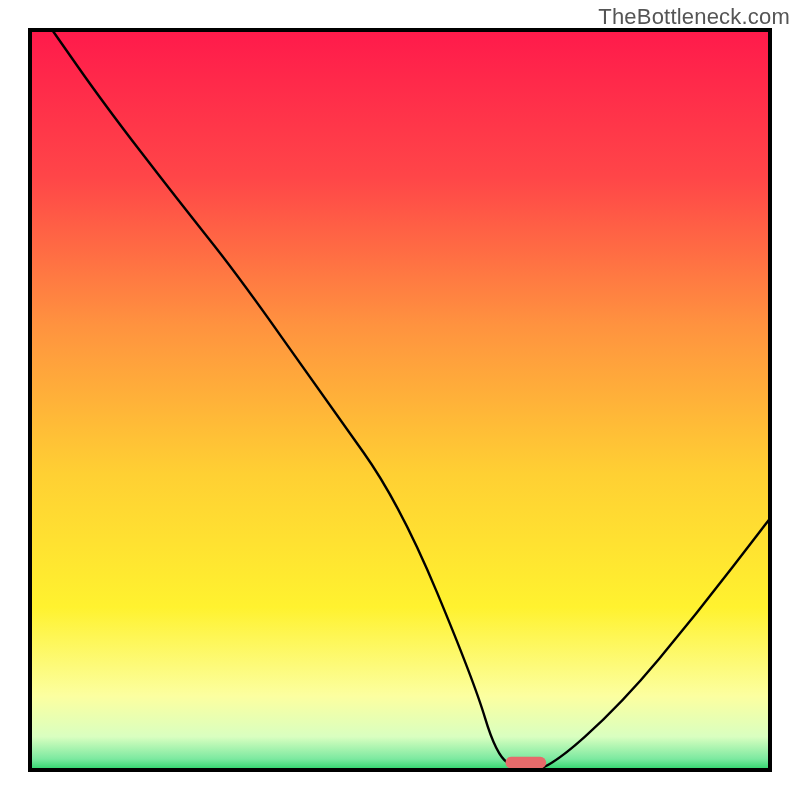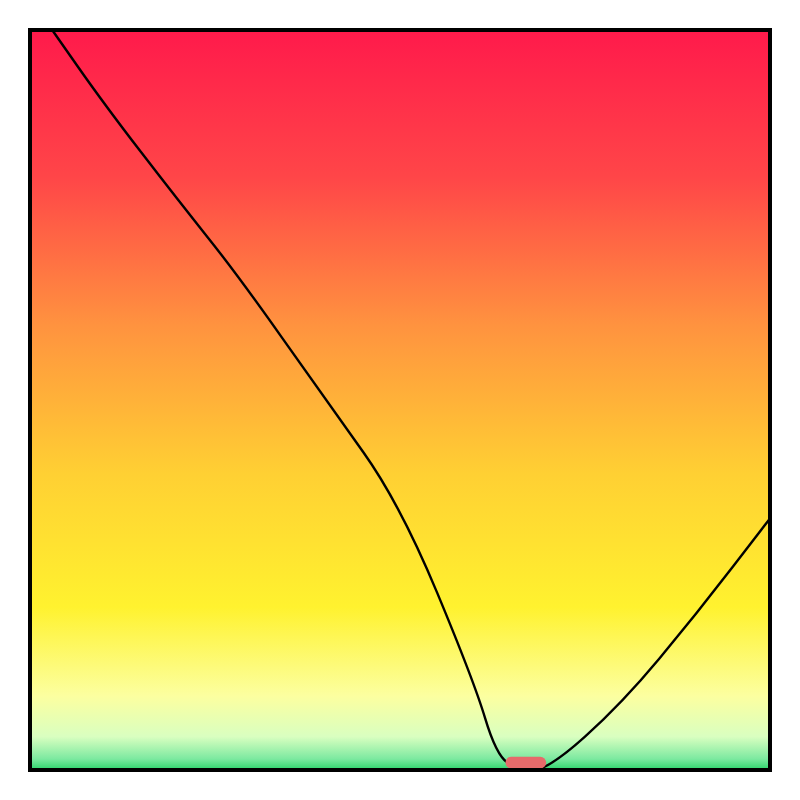--- a/index.html
+++ b/index.html
@@ -45,13 +45,14 @@
           <stop offset="95.5%" stop-color="#d9ffc0"></stop>
           <stop offset="98.5%" stop-color="#7ce9a0"></stop>
           <stop offset="100%" stop-color="#2bd36a"></stop>
         </linearGradient>
       </defs>
       <rect x="30" y="30" width="740" height="740" fill="url(#bg-grad)"></rect>
       <path d="M 52.2 30 Q 52.2 30 78.1 67 Q 104 103.99999999999999 141 152.1 Q 178 200.2 207.60000000000002 237.19999999999996 Q 237.20000000000002 274.19999999999993 281.6 337.09999999999997 Q 326 400 363 451.8 Q 400 503.6 437 592.4000000000001 Q 474 681.2 485.1 718.2 Q 496.2 755.1999999999999 507.30000000000007 762.5999999999999 Q 518.4000000000001 770 533.2 770 Q 548 770 585 736.7 Q 622 703.4 659 659 Q 696 614.6 733 566.5 T 770 518.3999999999999" fill="none" stroke="#000" stroke-width="2.4" stroke-linecap="round"></path>
       <rect x="505.44999999999993" y="756.6800000000001" width="40.7" height="11.84" rx="5.92" ry="5.92" fill="#e66a6a"></rect>
       <rect x="30" y="30" width="740" height="740" fill="none" stroke="#000" stroke-width="4"></rect>
     </svg>
+  <div class="watermark">TheBottleneck.com</div>
 </div>
 
 </body></html>

